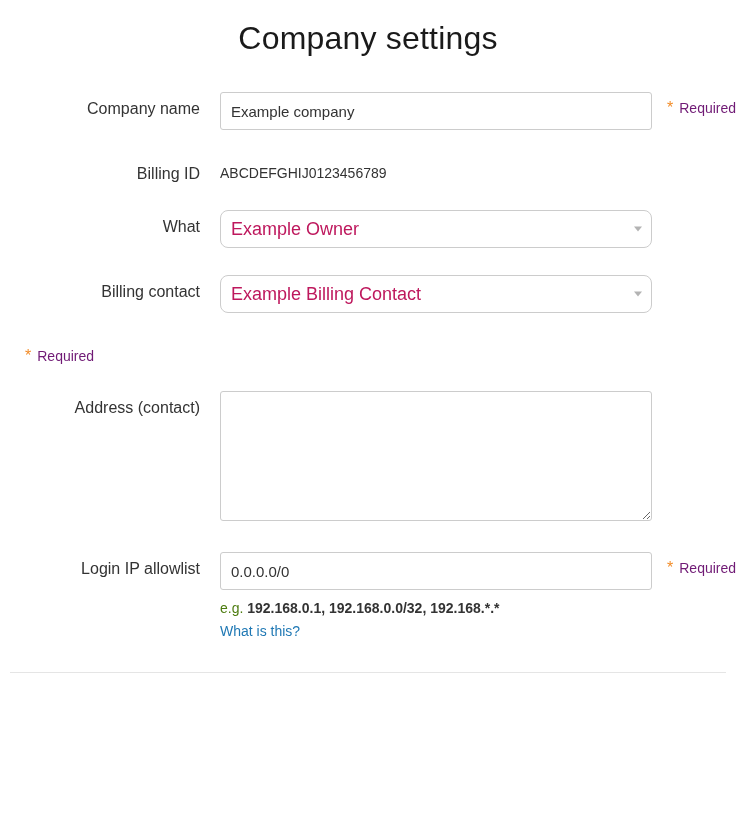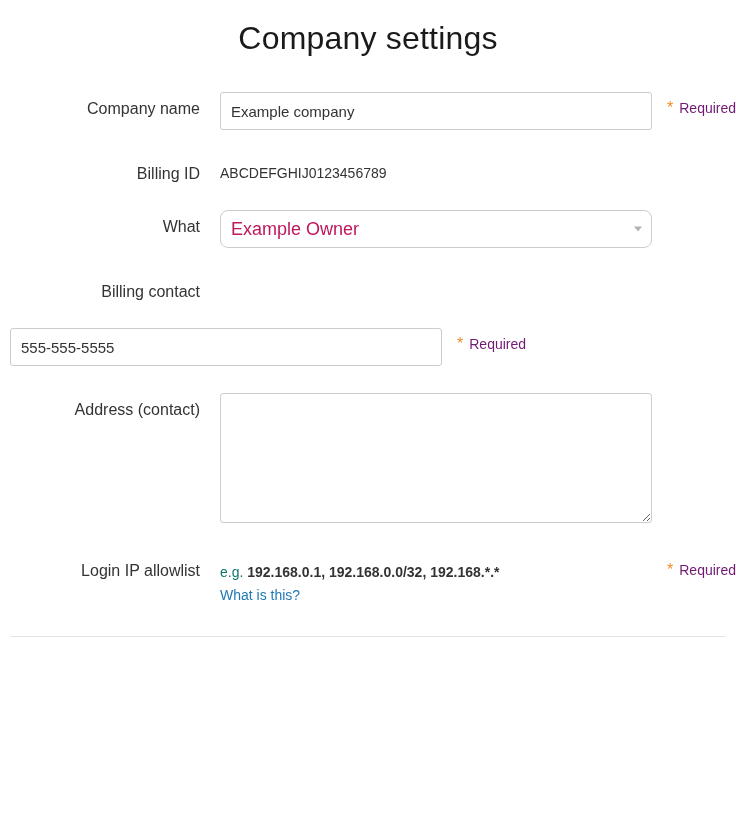--- a/index.html
+++ b/index.html
@@ -126,21 +126,21 @@
     .required-label {
       color: #701a75;
       font-size: 14px;
     }
     .hint-row {
       margin-top: 8px;
       font-size: 14px;
       line-height: 1.5;
     }
     .hint-prefix {
-      color: #0f766e;
+      color: #4d7c0f;
     }
     .hint-strong {
       font-weight: 600;
       color: #333333;
     }
     .hint-link {
       color: #1f78b4;
       text-decoration: none;
       cursor: pointer;
       display: inline-block;
@@ -184,42 +184,48 @@
         <select class="select-input">
           <option>Example Owner</option>
         </select>
         <span class="select-arrow"></span>
       </div>
     </div>
   </div>
 
   <div class="form-row">
     <label class="form-label">Billing contact</label>
-  </div>
-
-  <div class="form-row">
-    <div class="form-field">
-      <input type="text" class="text-input" value="555-555-5555" style="">
-    </div>
+    <div class="form-field">
+      <div class="select-wrapper">
+        <select class="select-input">
+          <option>Example Billing Contact</option>
+        </select>
+        <span class="select-arrow"></span>
+      </div>
+    </div>
+  </div>
+
+  <div class="form-row">
     <div class="form-meta">
       <span class="required-star">*</span>
       <span class="required-label">Required</span>
     </div>
   </div>
 
   <div class="form-row">
     <label class="form-label">Address (contact)</label>
     <div class="form-field">
       <textarea class="textarea-input" style=""></textarea>
     </div>
   </div>
 
   <div class="form-row last-before-divider">
     <label class="form-label">Login IP allowlist</label>
     <div class="form-field">
+      <input type="text" class="text-input" value="0.0.0.0/0" style="">
       <div class="hint-row">
         <span class="hint-prefix">e.g. </span><span class="hint-strong">192.168.0.1, 192.168.0.0/32, 192.168.*.*</span><br>
         <a class="hint-link">What is this?</a>
       </div>
     </div>
     <div class="form-meta">
       <span class="required-star">*</span>
       <span class="required-label">Required</span>
     </div>
   </div>

